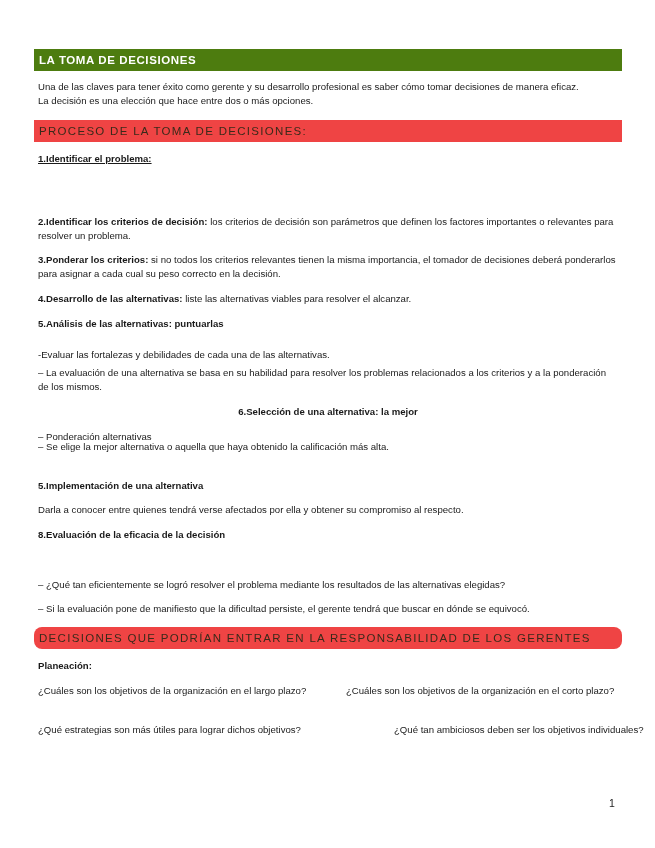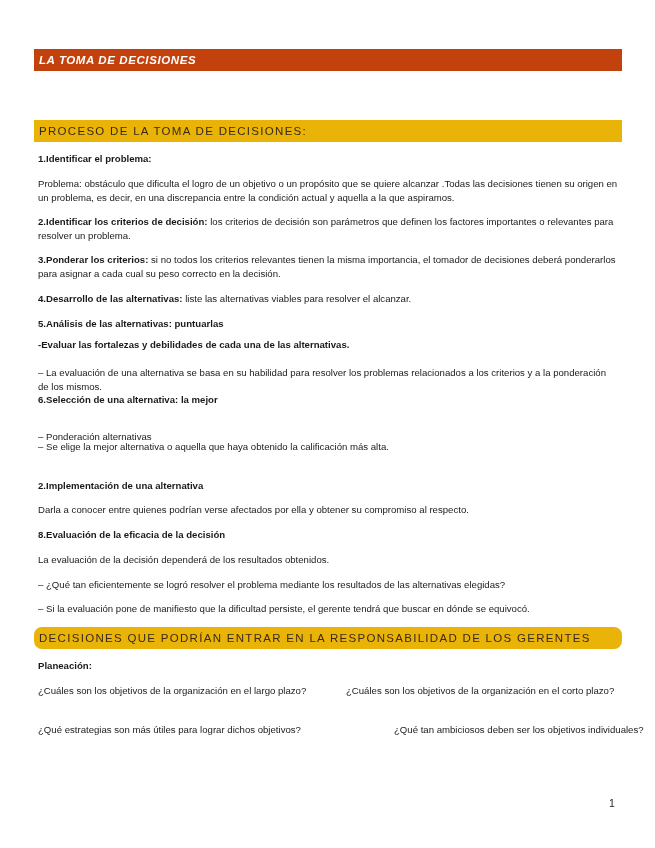--- a/index.html
+++ b/index.html
@@ -1,67 +1,69 @@
 <!DOCTYPE html>
 <html><head>
   <meta charset="utf-8">
   <style>
     * { margin: 0; padding: 0; box-sizing: border-box; }
     html, body { width: 655px; height: 848px; background: #ffffff; overflow: hidden; }
     body { font-family: "Liberation Sans", sans-serif; color: #1a1a1a; position: relative; }
     .page { position: absolute; left: 34px; top: 0; width: 588px; height: 848px; }
     .title-bar {
       position: absolute; left: 0; top: 49px; width: 588px; height: 22px;
-      background: #c2410c; color: #ffffff; font-weight: bold;
-      font-size: 11.5px; letter-spacing: 0.6px; padding: 5px 5px 0 5px; font-style: italic;
+      background: #4d7c0f; color: #ffffff; font-weight: bold;
+      font-size: 11.5px; letter-spacing: 0.6px; padding: 5px 5px 0 5px;
     }
     .section-bar {
       position: absolute; left: 0; width: 588px; height: 22px;
-      background: #eab308; color: #3a2a1a;
+      background: #ef4444; color: #3a2a1a;
       font-size: 11.5px; letter-spacing: 1.3px; padding: 5px 5px 0 5px;
     }
     .p {
       position: absolute; left: 4px; width: 580px; font-size: 9.6px; line-height: 14.2px;
     }
     .b { font-weight: bold; }
     .col { position: absolute; width: 270px; font-size: 9.6px; line-height: 14.2px; }
     .page-num { position: absolute; left: 609px; top: 797px; font-size: 10.5px; color: #222; }
   </style>
 </head>
 <body>
 
 <div class="page">
 
   <div class="title-bar">LA TOMA DE DECISIONES</div>
 
+  <div class="p" style="top:80px;">
+    <div>Una de las claves para tener éxito como gerente y su desarrollo profesional es saber cómo tomar decisiones de manera eficaz.</div>
+    <div>La decisión es una elección que hace entre dos o más opciones.</div>
+  </div>
 
   <div class="section-bar" style="top:120px;">PROCESO DE LA TOMA DE DECISIONES:</div>
 
-  <div class="p b" style="top:152px;">1.Identificar el problema:</div>
-  <div class="p" style="top:177px;"> Problema: obstáculo que dificulta el logro de un objetivo o un propósito que se quiere alcanzar .Todas las decisiones tienen su origen en un problema, es decir, en una discrepancia entre la condición actual y aquella a la que aspiramos.</div>
+  <div class="p b" style="top:152px;text-decoration:underline;">1.Identificar el problema:</div>
 
   <div class="p" style="top:215px;"><span class="b">2.Identificar los criterios de decisión:</span><span> los criterios de decisión son parámetros que definen los factores importantes o relevantes para resolver un problema.</span></div>
 
   <div class="p" style="top:253px;"><span class="b">3.Ponderar los criterios:</span><span> si no todos los criterios relevantes tienen la misma importancia, el tomador de decisiones deberá ponderarlos para asignar a cada cual su peso correcto en la decisión.</span></div>
 
   <div class="p" style="top:292px;"><span class="b">4.Desarrollo de las alternativas:</span><span> liste las alternativas viables para resolver el alcanzar.</span></div>
 
   <div class="p b" style="top:317px;">5.Análisis de las alternativas: puntuarlas</div>
-  <div class="p" style="top:338px;font-weight:bold;">-Evaluar las fortalezas y debilidades de cada una de las alternativas.</div>
+  <div class="p" style="top:348px;">-Evaluar las fortalezas y debilidades de cada una de las alternativas.</div>
   <div class="p" style="top:366px;">– La evaluación de una alternativa se basa en su habilidad para resolver los problemas relacionados a los criterios y a la ponderación de los mismos.</div>
 
-  <div class="p b" style="top:393px;">6.Selección de una alternativa: la mejor</div>
+  <div class="p b" style="top:405px;text-align:center;">6.Selección de una alternativa: la mejor</div>
   <div class="p" style="top:430px;">– Ponderación alternativas</div>
   <div class="p" style="top:440px;">– Se elige la mejor alternativa o aquella que haya obtenido la calificación más alta.</div>
 
-  <div class="p b" style="top:479px;">2.Implementación de una alternativa</div>
-  <div class="p" style="top:503px;">Darla a conocer entre quienes podrían verse afectados por ella y obtener su compromiso al respecto.</div>
+  <div class="p b" style="top:479px;">5.Implementación de una alternativa</div>
+  <div class="p" style="top:503px;">Darla a conocer entre quienes tendrá verse afectados por ella y obtener su compromiso al respecto.</div>
 
   <div class="p b" style="top:528px;">8.Evaluación de la eficacia de la decisión</div>
-  <div class="p" style="top:553px;">La evaluación de la decisión dependerá de los resultados obtenidos.</div>
   <div class="p" style="top:578px;">– ¿Qué tan eficientemente se logró resolver el problema mediante los resultados de las alternativas elegidas?</div>
   <div class="p" style="top:602px;">– Si la evaluación pone de manifiesto que la dificultad persiste, el gerente tendrá que buscar en dónde se equivocó.</div>
 
   <div class="section-bar" style="top:627px;border-radius:8px;">DECISIONES QUE PODRÍAN ENTRAR EN LA RESPONSABILIDAD DE LOS GERENTES</div>
 
   <div class="p b" style="top:659px;">Planeación:</div>
 
   <div class="col" style="left:312px; top:684px;">¿Cuáles son los objetivos de la organización en el corto plazo?</div>
   <div class="col" style="left:4px; top:684px;">¿Cuáles son los objetivos de la organización en el largo plazo?</div>
   <div class="col" style="left:4px; top:723px;">¿Qué estrategias son más útiles para lograr dichos objetivos?</div>

